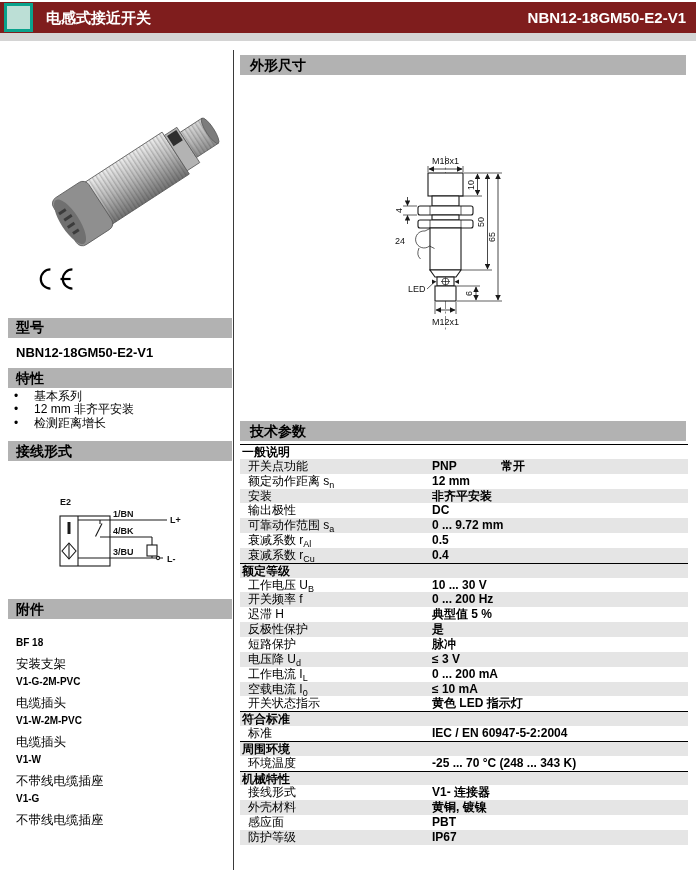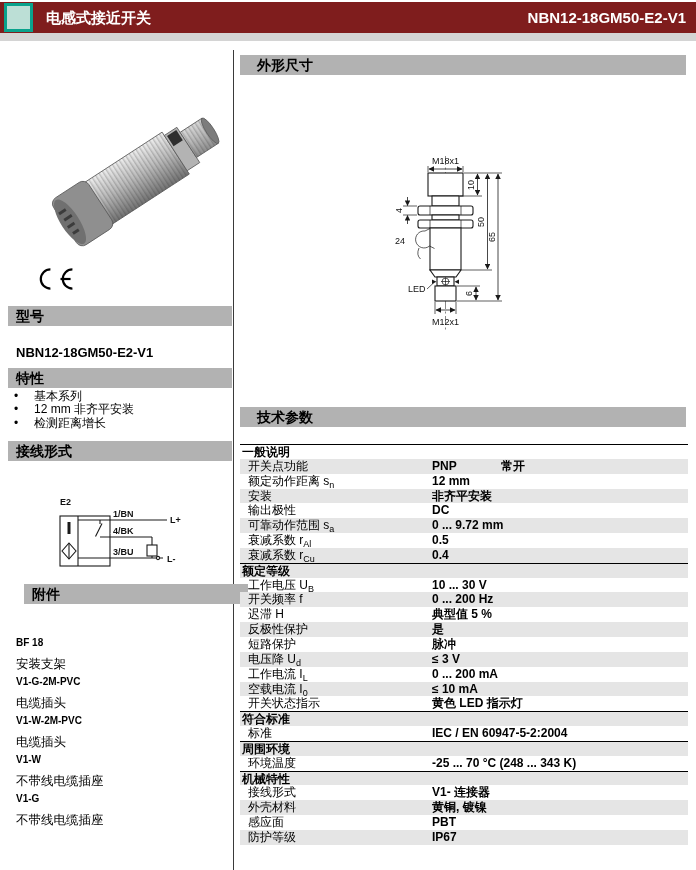--- a/index.html
+++ b/index.html
@@ -13,21 +13,21 @@
                  color:#fff;font-weight:bold;font-size:15px;}
   .topbar .model{position:absolute;right:10px;top:0;height:31px;line-height:31px;
                  color:#fff;font-weight:bold;font-size:15px;}
   .topstrip{position:absolute;left:0;top:33px;width:696px;height:8px;background:#d4d4d4;}
   
   .divider{position:absolute;left:233px;top:50px;width:1px;height:820px;background:#3a3a3a;}
   
   .lbar{position:absolute;left:8px;width:224px;height:20px;background:#b2b2b2;
         font-weight:bold;font-size:14px;line-height:20px;padding-left:8px;box-sizing:border-box;}
   .rbar{position:absolute;left:240px;width:446px;height:20px;background:#b2b2b2;
-        font-weight:bold;font-size:14px;line-height:20px;padding-left:17px;box-sizing:border-box;}
+        font-weight:bold;font-size:14px;line-height:20px;padding-left:10px;box-sizing:border-box;}
   .modelvalue{position:absolute;left:16px;top:345px;font-size:13px;font-weight:bold;}
   .features{position:absolute;left:14px;top:390px;}
   .feat{display:flex;font-size:12px;line-height:13.4px;}
   .feat .bullet{width:20px;flex:none;}
   .acclist{position:absolute;left:16px;top:636px;}
   .acode{font-size:10px;font-weight:bold;line-height:13px;margin-bottom:9px;}
   .adesc{font-size:12.5px;line-height:13px;margin-bottom:4px;}
   
   .ttable{position:absolute;left:240px;top:444px;width:448px;}
   .trow{display:flex;height:14.85px;line-height:14.9px;font-size:12px;white-space:nowrap;}
@@ -87,21 +87,21 @@
 </svg>
 
 <svg style="position:absolute;left:33px;top:267px;" width="44" height="24" viewBox="0 0 48 26">
   <g fill="none" stroke="#000" stroke-width="2.4">
     <path d="M19,2.5 A10.5,10.5 0 1,0 19,23.5"></path>
     <path d="M43,2.5 A10.5,10.5 0 1,0 43,23.5"></path>
     <path d="M30,13 L41,13"></path>
   </g>
 </svg>
 
-<div class="lbar" style="top:306px;">
+<div class="lbar" style="top:318px;font-family:Liberation Mono, monospace;">
   <span>型号</span>
 </div>
 <div class="modelvalue">NBN12-18GM50-E2-V1</div>
 
 <div class="lbar" style="top:368px;">
   <span>特性</span>
 </div>
 <div class="features" id="featureList">
     <div class="feat">
       <span class="bullet">•</span>
@@ -141,21 +141,21 @@
   </g>
   <g class="b" style="paint-order:stroke;stroke:#fff;stroke-width:4;">
     <text x="58" y="25">1/BN</text>
     <text x="58" y="42">4/BK</text>
     <text x="58" y="63">3/BU</text>
   </g>
   <text class="b" x="115" y="31">L+</text>
   <text class="b" x="112" y="70">L-</text>
 </svg>
 
-<div class="lbar" style="top:584px;margin-left:16px;">
+<div class="lbar" style="top:599px;">
   <span>附件</span>
 </div>
 <div class="acclist" id="accList">
     <div>
       <div class="acode">BF 18</div>
       <div class="adesc">安装支架</div>
     </div>
     <div>
       <div class="acode">V1-G-2M-PVC</div>
       <div class="adesc">电缆插头</div>
@@ -241,21 +241,21 @@
 
   <text x="68" y="154">LED</text>
   <line class="thin" x1="87" y1="151" x2="94" y2="144.5"></line>
 
   <line class="thin" x1="95" y1="164" x2="95" y2="176"></line>
     <line class="thin" x1="116" y1="164" x2="116" y2="176"></line>
   <line class="dim" x1="96" y1="172" x2="115" y2="172" marker-start="url(#ar)" marker-end="url(#ar)"></line>
   <text x="105.5" y="187" text-anchor="middle">M12x1</text>
 </svg>
 
-<div class="rbar" style="top:407px;">
+<div class="rbar" style="top:421px;">
   <span>技术参数</span>
 </div>
 <div class="ttable" id="techTable">
     <div class="trow sect">
       <span class="tlab">一般说明</span>
     </div>
     <div class="trow alt">
       <span class="tlab">开关点功能</span>
       <span class="tval">PNP</span>
       <span class="tval2">常开</span>

